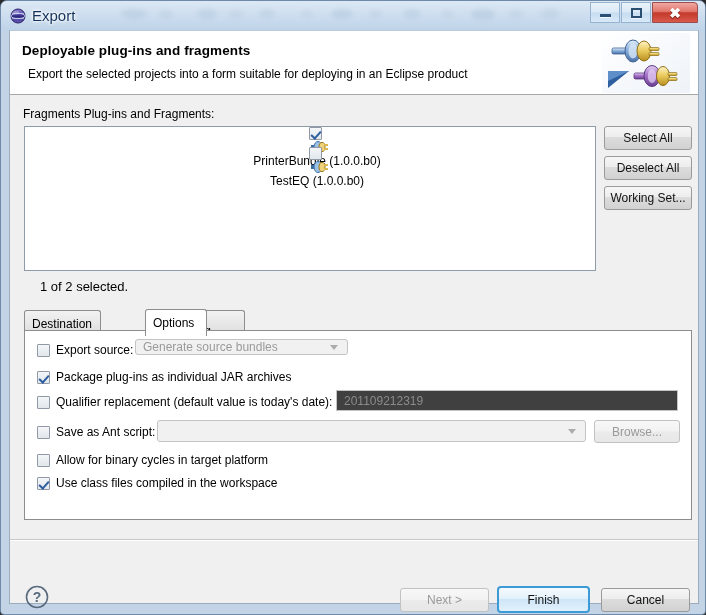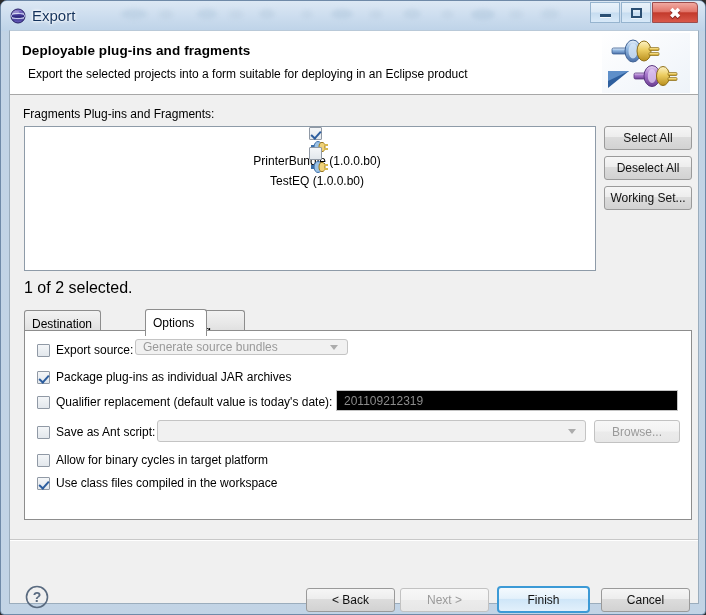--- a/index.html
+++ b/index.html
@@ -230,22 +230,22 @@
   }
   .btn.disabled { color: #9a9a9a; border-color: #c2c2c2;
     background: linear-gradient(to bottom, #f7f7f7 0%, #f2f2f2 48%, #ebebeb 52%, #e7e7e7 100%); }
   #btn-select-all  { position:absolute; left:594px; top:95px;  width:88px; height:24px; }
   #btn-deselect-all{ position:absolute; left:594px; top:125px; width:88px; height:24px; }
   #btn-working-set { position:absolute; left:594px; top:155px; width:88px; height:24px; }
 
   
   #sel-count {
     position: absolute;
-    left: 14px; top: 248px;
-    font-size: 16px;
+    left: 30px; top: 248px;
+    font-size: 13px;
     color: #000;
   }
 
   
   #tabstrip {
     position: absolute;
     left: 14px; top: 278px;
     width: 668px; height: 22px;
   }
   .tab {
@@ -319,21 +319,21 @@
     margin-top: -2px;
     width: 0; height: 0;
     border-left: 4px solid transparent;
     border-right: 4px solid transparent;
     border-top: 5px solid #acacac;
   }
   .textfield {
     position: absolute;
     box-sizing: border-box;
     border: 1px solid #c4c4c4;
-    background: #000000;
+    background: #404040;
     display: flex;
     align-items: center;
     font-size: 12px;
     color: #8b8b8b;
     padding-left: 7px;
     cursor: text;
     text-align: right;
   }
 
   
@@ -551,19 +551,18 @@
       </div>
     </div>
 
     <div id="footsep"></div>
 
     <svg id="help-icon" viewBox="0 0 26 26">
       <circle cx="13" cy="13" r="10.5" fill="none" stroke="#5a6b80" stroke-width="1.6"></circle>
       <text x="13" y="18" text-anchor="middle" font-family="Liberation Sans, sans-serif" font-size="14" font-weight="bold" fill="#5a6b80">?</text>
     </svg>
 
-    <div class="btn" id="btn-back">&lt; Back</div>
     <div class="btn disabled" id="btn-next">Next &gt;</div>
     <div class="btn" id="btn-finish">Finish</div>
     <div class="btn" id="btn-cancel">Cancel</div>
 
   </div>
 </div>
 
 </body></html>

